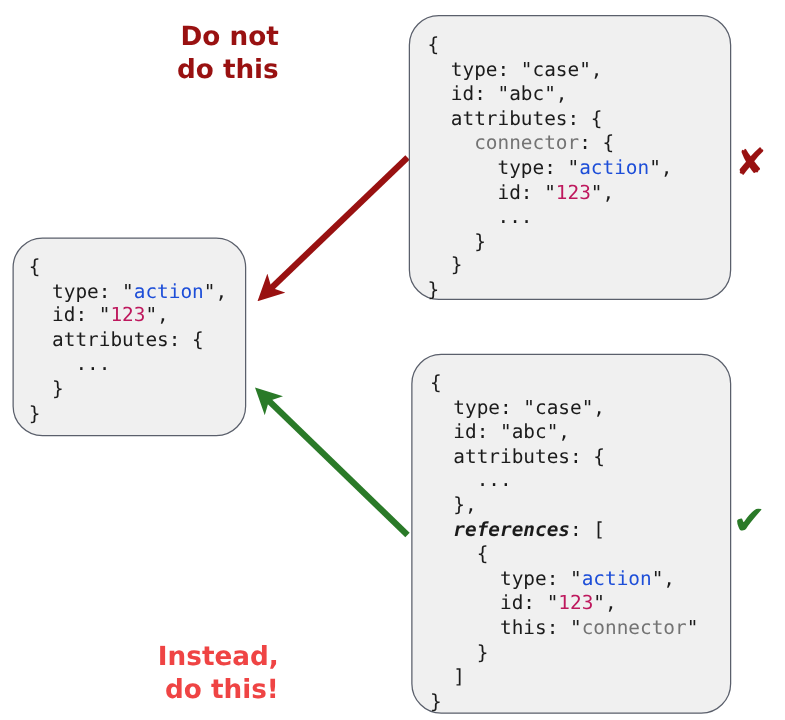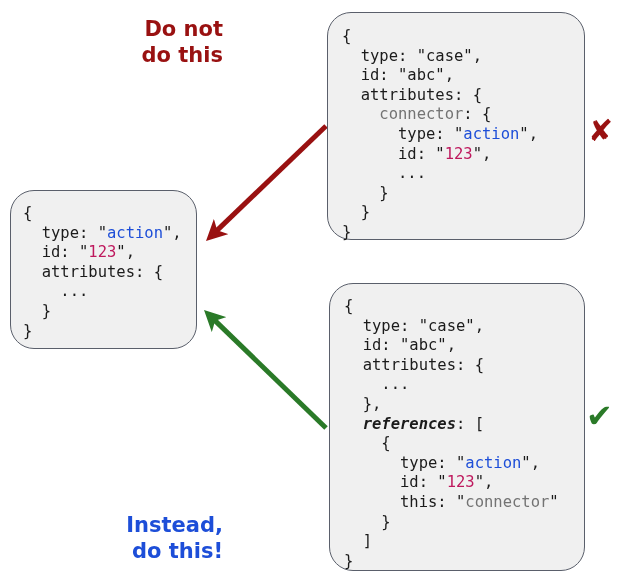--- a/index.html
+++ b/index.html
@@ -76,21 +76,21 @@
   }
   #label-bad {
     right: 405px;
     top: 16px;
     color: #991111;
     margin-left: 40px;
   }
   #label-good {
     right: 405px;
     top: 512px;
-    color: #1d4ed8;
+    color: #ef4444;
   }
 
   
   .verdict {
     position: absolute;
     font-family: "DejaVu Sans", "Liberation Sans", sans-serif;
     font-weight: bold;
     line-height: 1;
   }
   #mark-cross {

